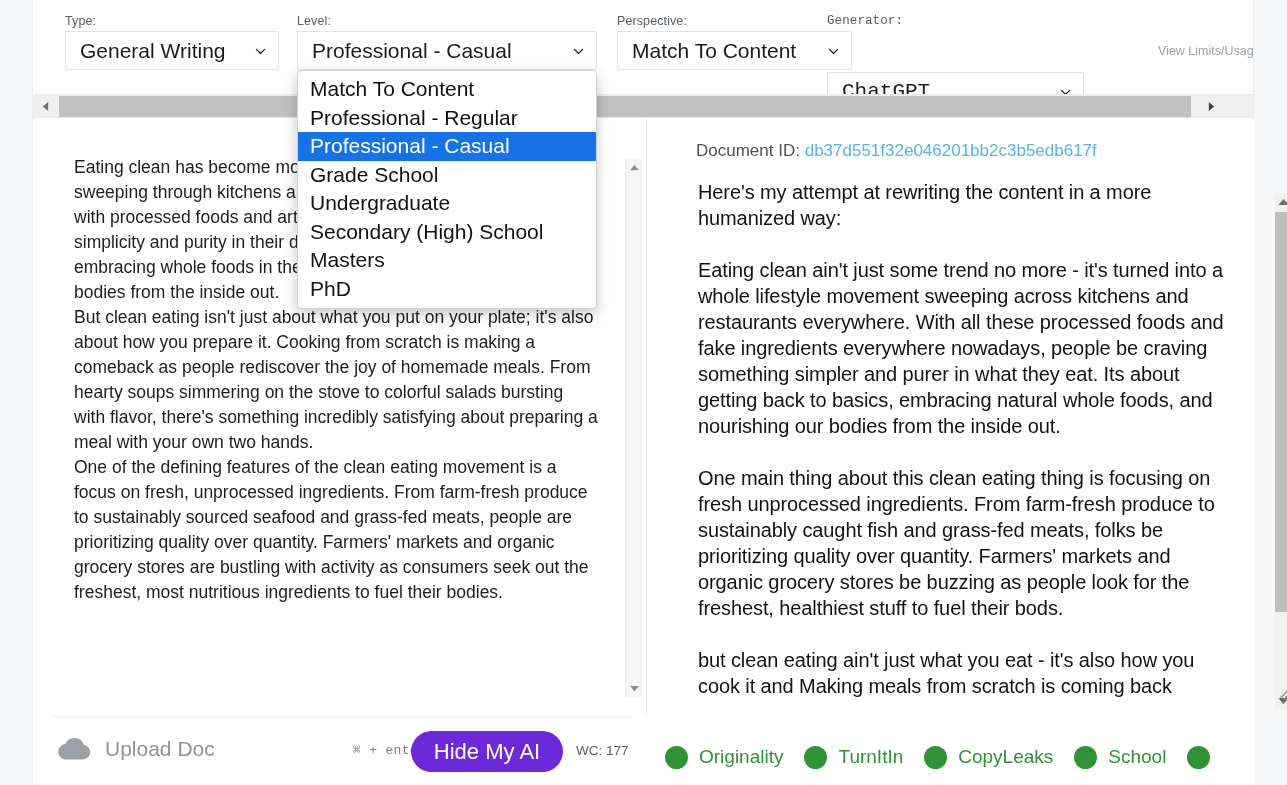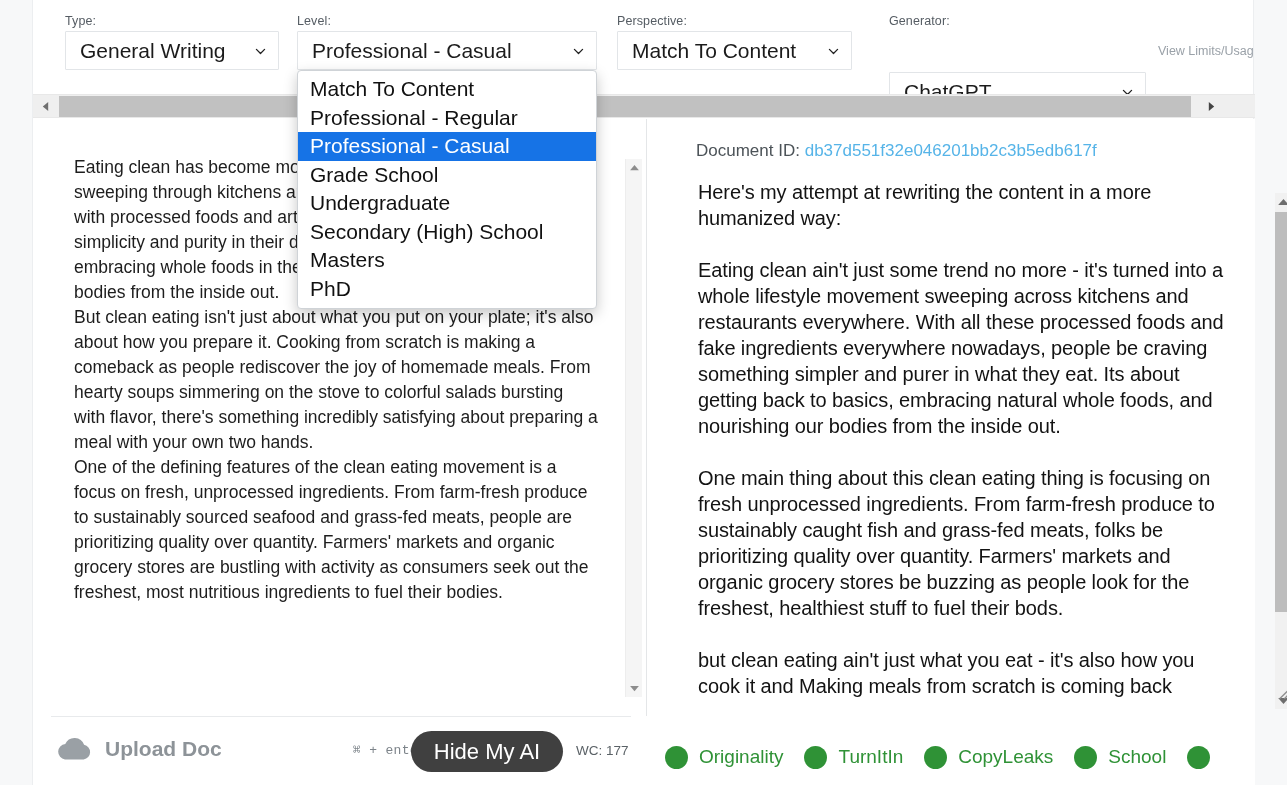--- a/index.html
+++ b/index.html
@@ -49,21 +49,21 @@
     position: absolute; right: 11px; top: 50%;
     transform: translateY(-50%);
     width: 13px; height: 13px;
     pointer-events: none;
   }
   .chev svg { display:block; }
 
   #ctl-type   { left: 32px; width: 214px; }
   #ctl-level  { left: 264px; width: 300px; }
   #ctl-persp  { left: 584px; width: 235px; }
-  #ctl-gen    { left: 856px; width: 257px; }
+  #ctl-gen    { left: 794px; width: 257px; font-family: Liberation Mono, monospace; }
   #ctl-level .select { font-size: 21px; }
   #ctl-gen .select   { font-size: 21px; margin-top: 44px; }
   #ctl-type .select  { font-size: 21px; }
   #ctl-persp .select { font-size: 21px; }
 
   .view-limits {
     position: absolute;
     left: 1125px; top: 44px;
     font-size: 12.5px;
     color: #9aa1a8;
@@ -230,41 +230,40 @@
     position: absolute;
     left: 18px; top: 0;
     width: 580px; height: 1px;
     background: #e8eaec;
   }
   .upload {
     position: absolute;
     left: 22px; top: 20px;
     display: flex; align-items: center;
     cursor: pointer;
-    font-weight: bold;
   }
   .cloud-icon { width: 38px; height: 26px; margin-right: 12px; }
   .upload .txt {
     font-size: 21px; color: #8d9398;
   }
   .shortcut {
     position: absolute;
     left: 320px; top: 26px;
     font-size: 13px;
     color: #7d848a;
     font-family: "Liberation Mono", monospace;
     letter-spacing: .3px;
   }
   .hide-btn {
     position: absolute;
     left: 378px; top: 15px;
     height: 41px; min-width: 152px;
     padding: 0 20px;
     border: none; border-radius: 21px;
-    background: #404040;
+    background: #6d28d9;
     color: #fff;
     font-family: "Liberation Sans", sans-serif;
     font-size: 22px;
     cursor: pointer;
     display: flex; align-items: center; justify-content: center;
   }
   .wc {
     position: absolute;
     left: 543px; top: 27px;
     font-size: 13.5px;

